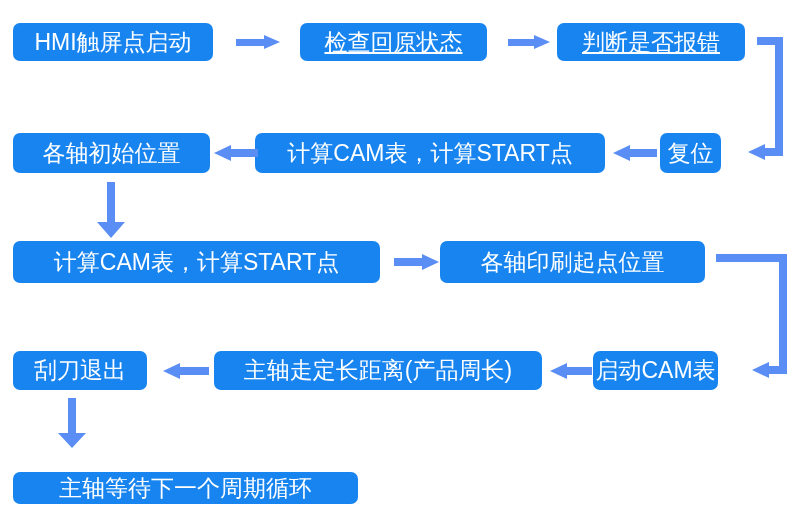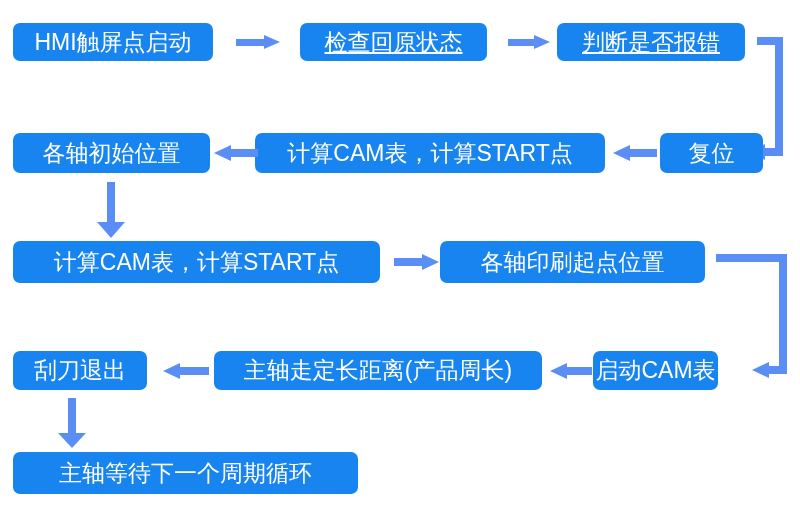--- a/index.html
+++ b/index.html
@@ -72,21 +72,21 @@
 
   <div class="node" style="left:557px; top:23px; width:188px; height:38px;text-decoration:underline;">判断是否报错</div>
 
   <div class="seg" style="left:757px; top:37px; width:26px; height:8px;"></div>
   <div class="seg" style="left:775px; top:37px; width:8px; height:115px;"></div>
   <div class="seg" style="left:764px; top:148px; width:19px; height:8px;"></div>
   <div class="arrow" style="left:748px; top:144px; width:18px; height:16px;">
     <div class="head" style="left:0px; top:0px; border-top:8px solid transparent; border-bottom:8px solid transparent; border-right:17px solid #5b8ef5;"></div>
   </div>
 
-  <div class="node" style="left:660px; top:133px; width:103px; height:40px;">复位</div>
+  <div class="node" style="left:660px; top:133px; width:61px; height:40px;">复位</div>
 
   <div class="arrow" style="left:613px; top:145px; width:44px; height:16px;">
     <div class="head" style="left:0px; top:0px; border-top:8px solid transparent; border-bottom:8px solid transparent; border-right:17px solid #5b8ef5;"></div>
     <div class="shaft" style="left:16px; top:4px; width:28px; height:8px;"></div>
   </div>
 
   <div class="node" style="left:255px; top:133px; width:350px; height:40px;">计算CAM表，计算START点</div>
 
   <div class="arrow" style="left:214px; top:145px; width:44px; height:16px;">
     <div class="head" style="left:0px; top:0px; border-top:8px solid transparent; border-bottom:8px solid transparent; border-right:17px solid #5b8ef5;"></div>
@@ -130,15 +130,15 @@
     <div class="shaft" style="left:16px; top:4px; width:30px; height:8px;"></div>
   </div>
 
   <div class="node" style="left:13px; top:351px; width:134px; height:39px;">刮刀退出</div>
 
   <div class="arrow" style="left:58px; top:398px; width:28px; height:50px;">
     <div class="shaft" style="left:10px; top:0px; width:8px; height:38px;"></div>
     <div class="head" style="left:0px; top:35px; border-left:14px solid transparent; border-right:14px solid transparent; border-top:15px solid #5b8ef5;"></div>
   </div>
 
-  <div class="node" style="left:13px; top:452px; width:345px; height:42px;text-align:right;">主轴等待下一个周期循环</div>
+  <div class="node" style="left:13px; top:472px; width:345px; height:32px;text-align:right;">主轴等待下一个周期循环</div>
 
 </div>
 
 </body></html>

